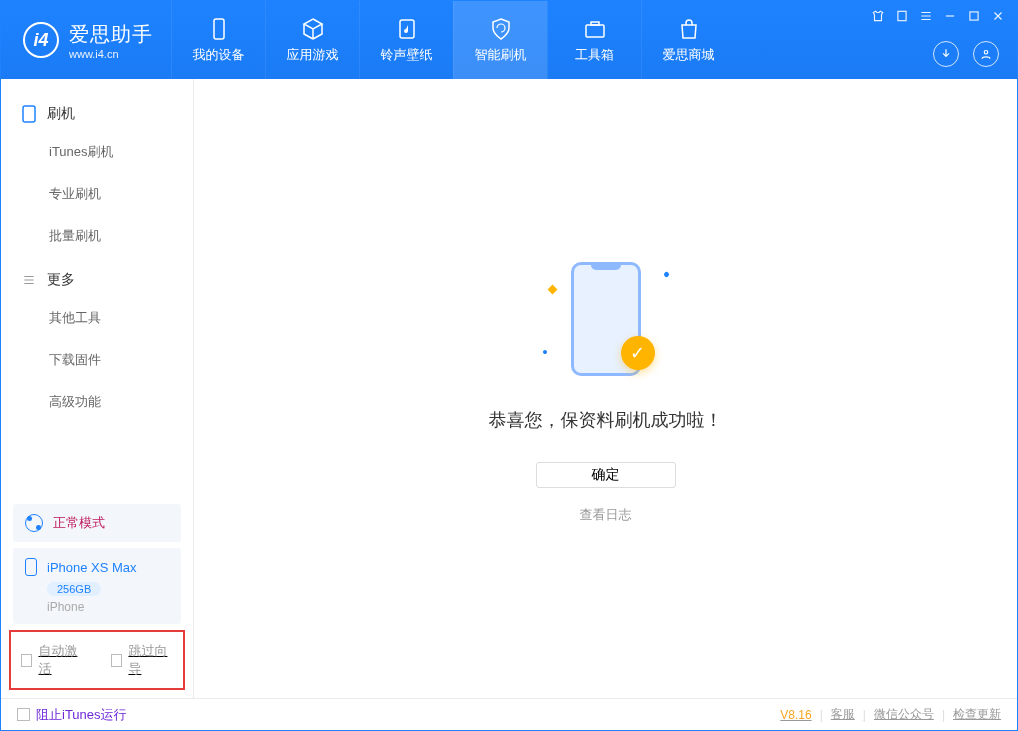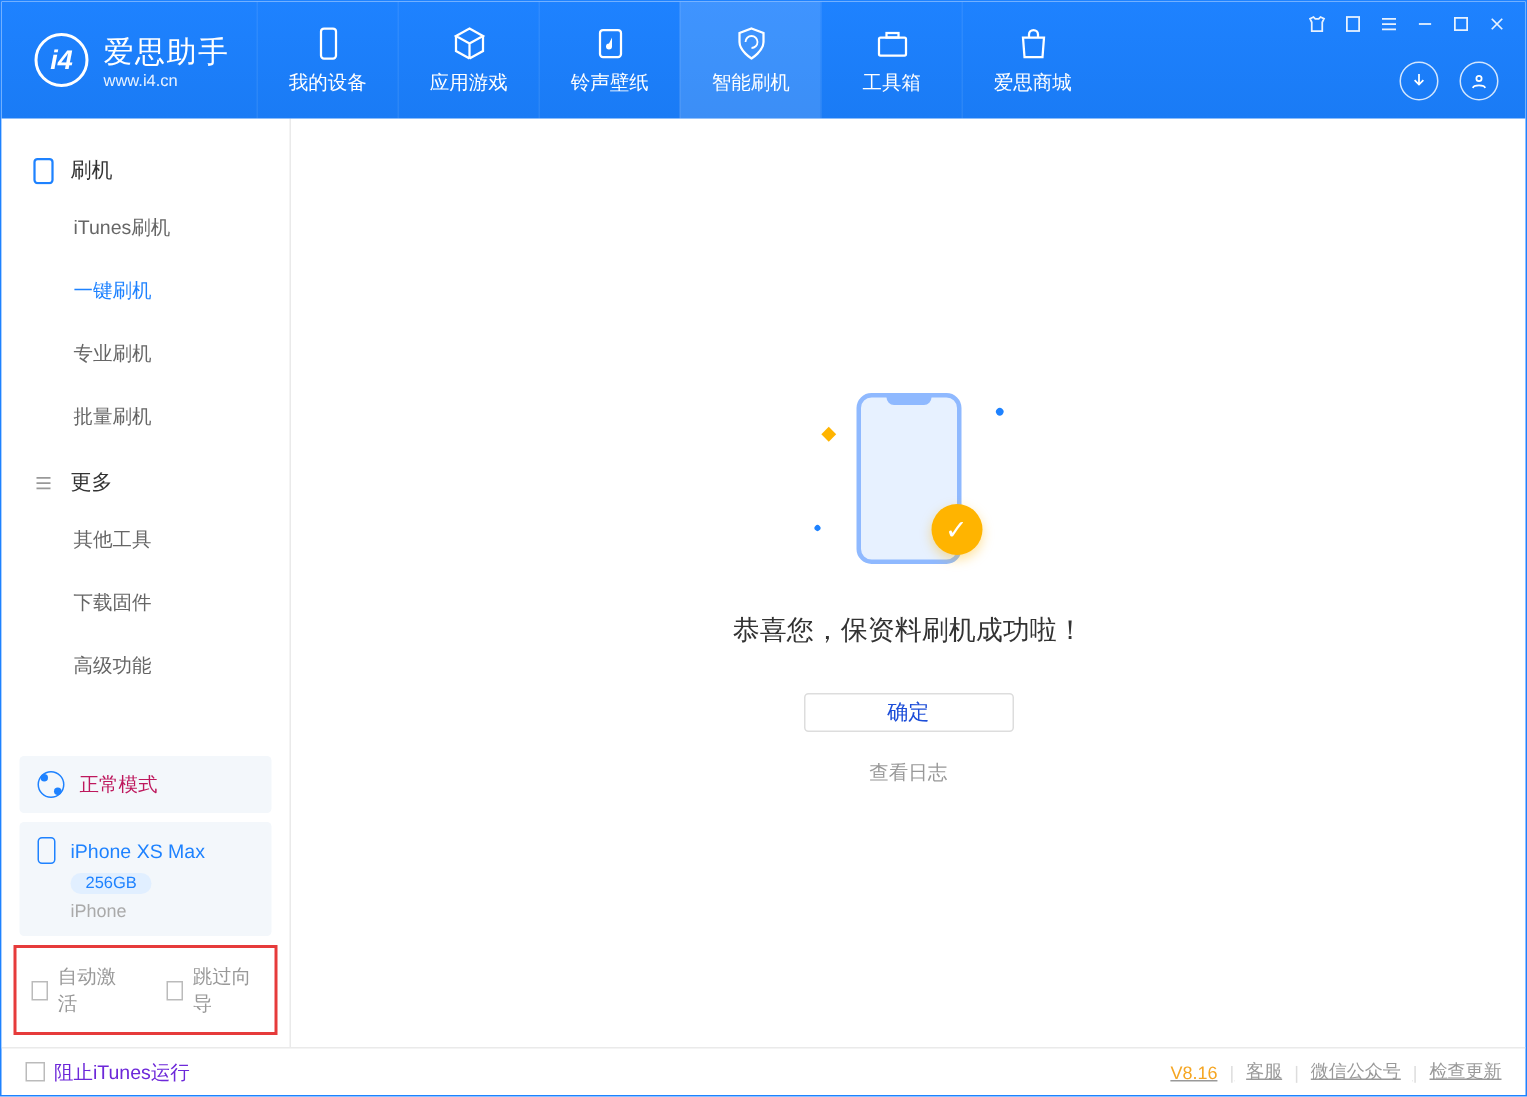--- a/index.html
+++ b/index.html
@@ -39,37 +39,37 @@
 .mode-icon { width: 18px; height: 18px; border: 1.5px solid #1e82ff; border-radius: 50%; margin-right: 10px; position: relative; }
 .mode-icon::before, .mode-icon::after { content: ""; position: absolute; width: 5px; height: 5px; background: #1e82ff; border-radius: 50%; }
 .mode-icon::before { top: 1px; left: 1px; }
 .mode-icon::after { bottom: 1px; right: 1px; }
 .device-info { color: #1e82ff; font-weight: 500; }
 .device-info .dev-row { display: flex; align-items: center; }
 .dev-phone-ic { width: 12px; height: 18px; border: 1.5px solid #1e82ff; border-radius: 3px; margin-right: 10px; }
 .dev-storage { display: inline-block; margin-top: 6px; margin-left: 22px; background: #e1efff; color: #1e82ff; border-radius: 9px; padding: 1px 10px; font-size: 11px; font-weight: 500; }
 .dev-type { margin-left: 22px; margin-top: 4px; color: #aaa; font-size: 12px; font-weight: normal; }
 
-.highlight-row { border: 2px solid #e63b3b; margin: 6px 8px 8px; padding: 10px 10px; display: flex; align-items: center; gap: 28px; }
+.highlight-row { border: 2px solid #e63b3b; margin: 6px 8px 8px; padding: 10px 10px; display: flex; align-items: center; gap: 28px; text-decoration: underline; }
 .chk-wrap { display: flex; align-items: center; gap: 6px; font-size: 13px; color: #999; cursor: pointer; }
 .chk-box { width: 13px; height: 13px; border: 1px solid #bbb; background: #fff; }
 
 
 .main { flex: 1; display: flex; flex-direction: column; align-items: center; justify-content: center; position: relative; }
 .success-illust { width: 130px; height: 130px; position: relative; margin-bottom: 24px; }
 .phone-shape { position: absolute; left: 30px; top: 8px; width: 70px; height: 114px; border: 3px solid #8fb9ff; border-radius: 10px; background: #e7f1ff; }
 .phone-notch { position: absolute; top: -1px; left: 50%; transform: translateX(-50%); width: 30px; height: 6px; background: #8fb9ff; border-radius: 0 0 5px 5px; }
 .check-badge { position: absolute; right: 16px; bottom: 14px; width: 34px; height: 34px; background: #ffb400; border-radius: 50%; display: flex; align-items: center; justify-content: center; color: #fff; font-size: 18px; box-shadow: 0 3px 8px rgba(255,180,0,0.4); }
 .sparkle { position: absolute; background: #8fb9ff; transform: rotate(45deg); }
 .sp1 { width: 7px; height: 7px; left: 8px; top: 32px; background: #ffb400; }
 .sp2 { width: 5px; height: 5px; right: 2px; top: 18px; background: #1e82ff; border-radius: 50%; }
 .sp3 { width: 4px; height: 4px; left: 2px; bottom: 30px; background: #1e82ff; border-radius: 50%; }
 
 .success-msg { font-size: 18px; color: #333; margin-bottom: 30px; }
-.ok-btn { width: 140px; height: 26px; border: 1px solid #ddd; background: #fff; border-radius: 3px; font-size: 14px; color: #1d4ed8; cursor: pointer; margin-bottom: 18px; }
+.ok-btn { width: 140px; height: 26px; border: 1px solid #ddd; background: #fff; border-radius: 3px; font-size: 14px; color: #000000; cursor: pointer; margin-bottom: 18px; }
 .log-link { font-size: 13px; color: #999; cursor: pointer; text-decoration: none; }
 
 
 .statusbar { height: 32px; border-top: 1px solid #eaeaea; display: flex; align-items: center; padding: 0 16px; font-size: 12px; color: #999; }
 .statusbar .chk-wrap { color: #6d28d9; }
 .status-right { margin-left: auto; display: flex; align-items: center; gap: 8px; text-decoration: underline; }
 .ver { color: #f5a623; }
 .sep { color: #ddd; }
 .stat-link { cursor: pointer; }
 
@@ -196,21 +196,20 @@
     <div class="side-scroll">
       <div class="side-section-title">
         <span class="sec-icon">
             <svg width="14" height="18" viewBox="0 0 14 18" fill="none" stroke="#1e82ff" stroke-width="1.5">
               <rect x="1" y="1" width="12" height="16" rx="2"></rect>
             </svg>
           </span>
         <span>刷机</span>
       </div>
       <div class="side-item">iTunes刷机</div>
-      <div class="side-item active">一键刷机</div>
       <div class="side-item">专业刷机</div>
       <div class="side-item">批量刷机</div>
 
       <div class="side-section-title">
         <span class="sec-icon">
             <svg width="14" height="14" viewBox="0 0 24 24" fill="none" stroke="#999" stroke-width="2">
               <path d="M4 6h16M4 12h16M4 18h16"></path>
             </svg>
           </span>
         <span>更多</span>

